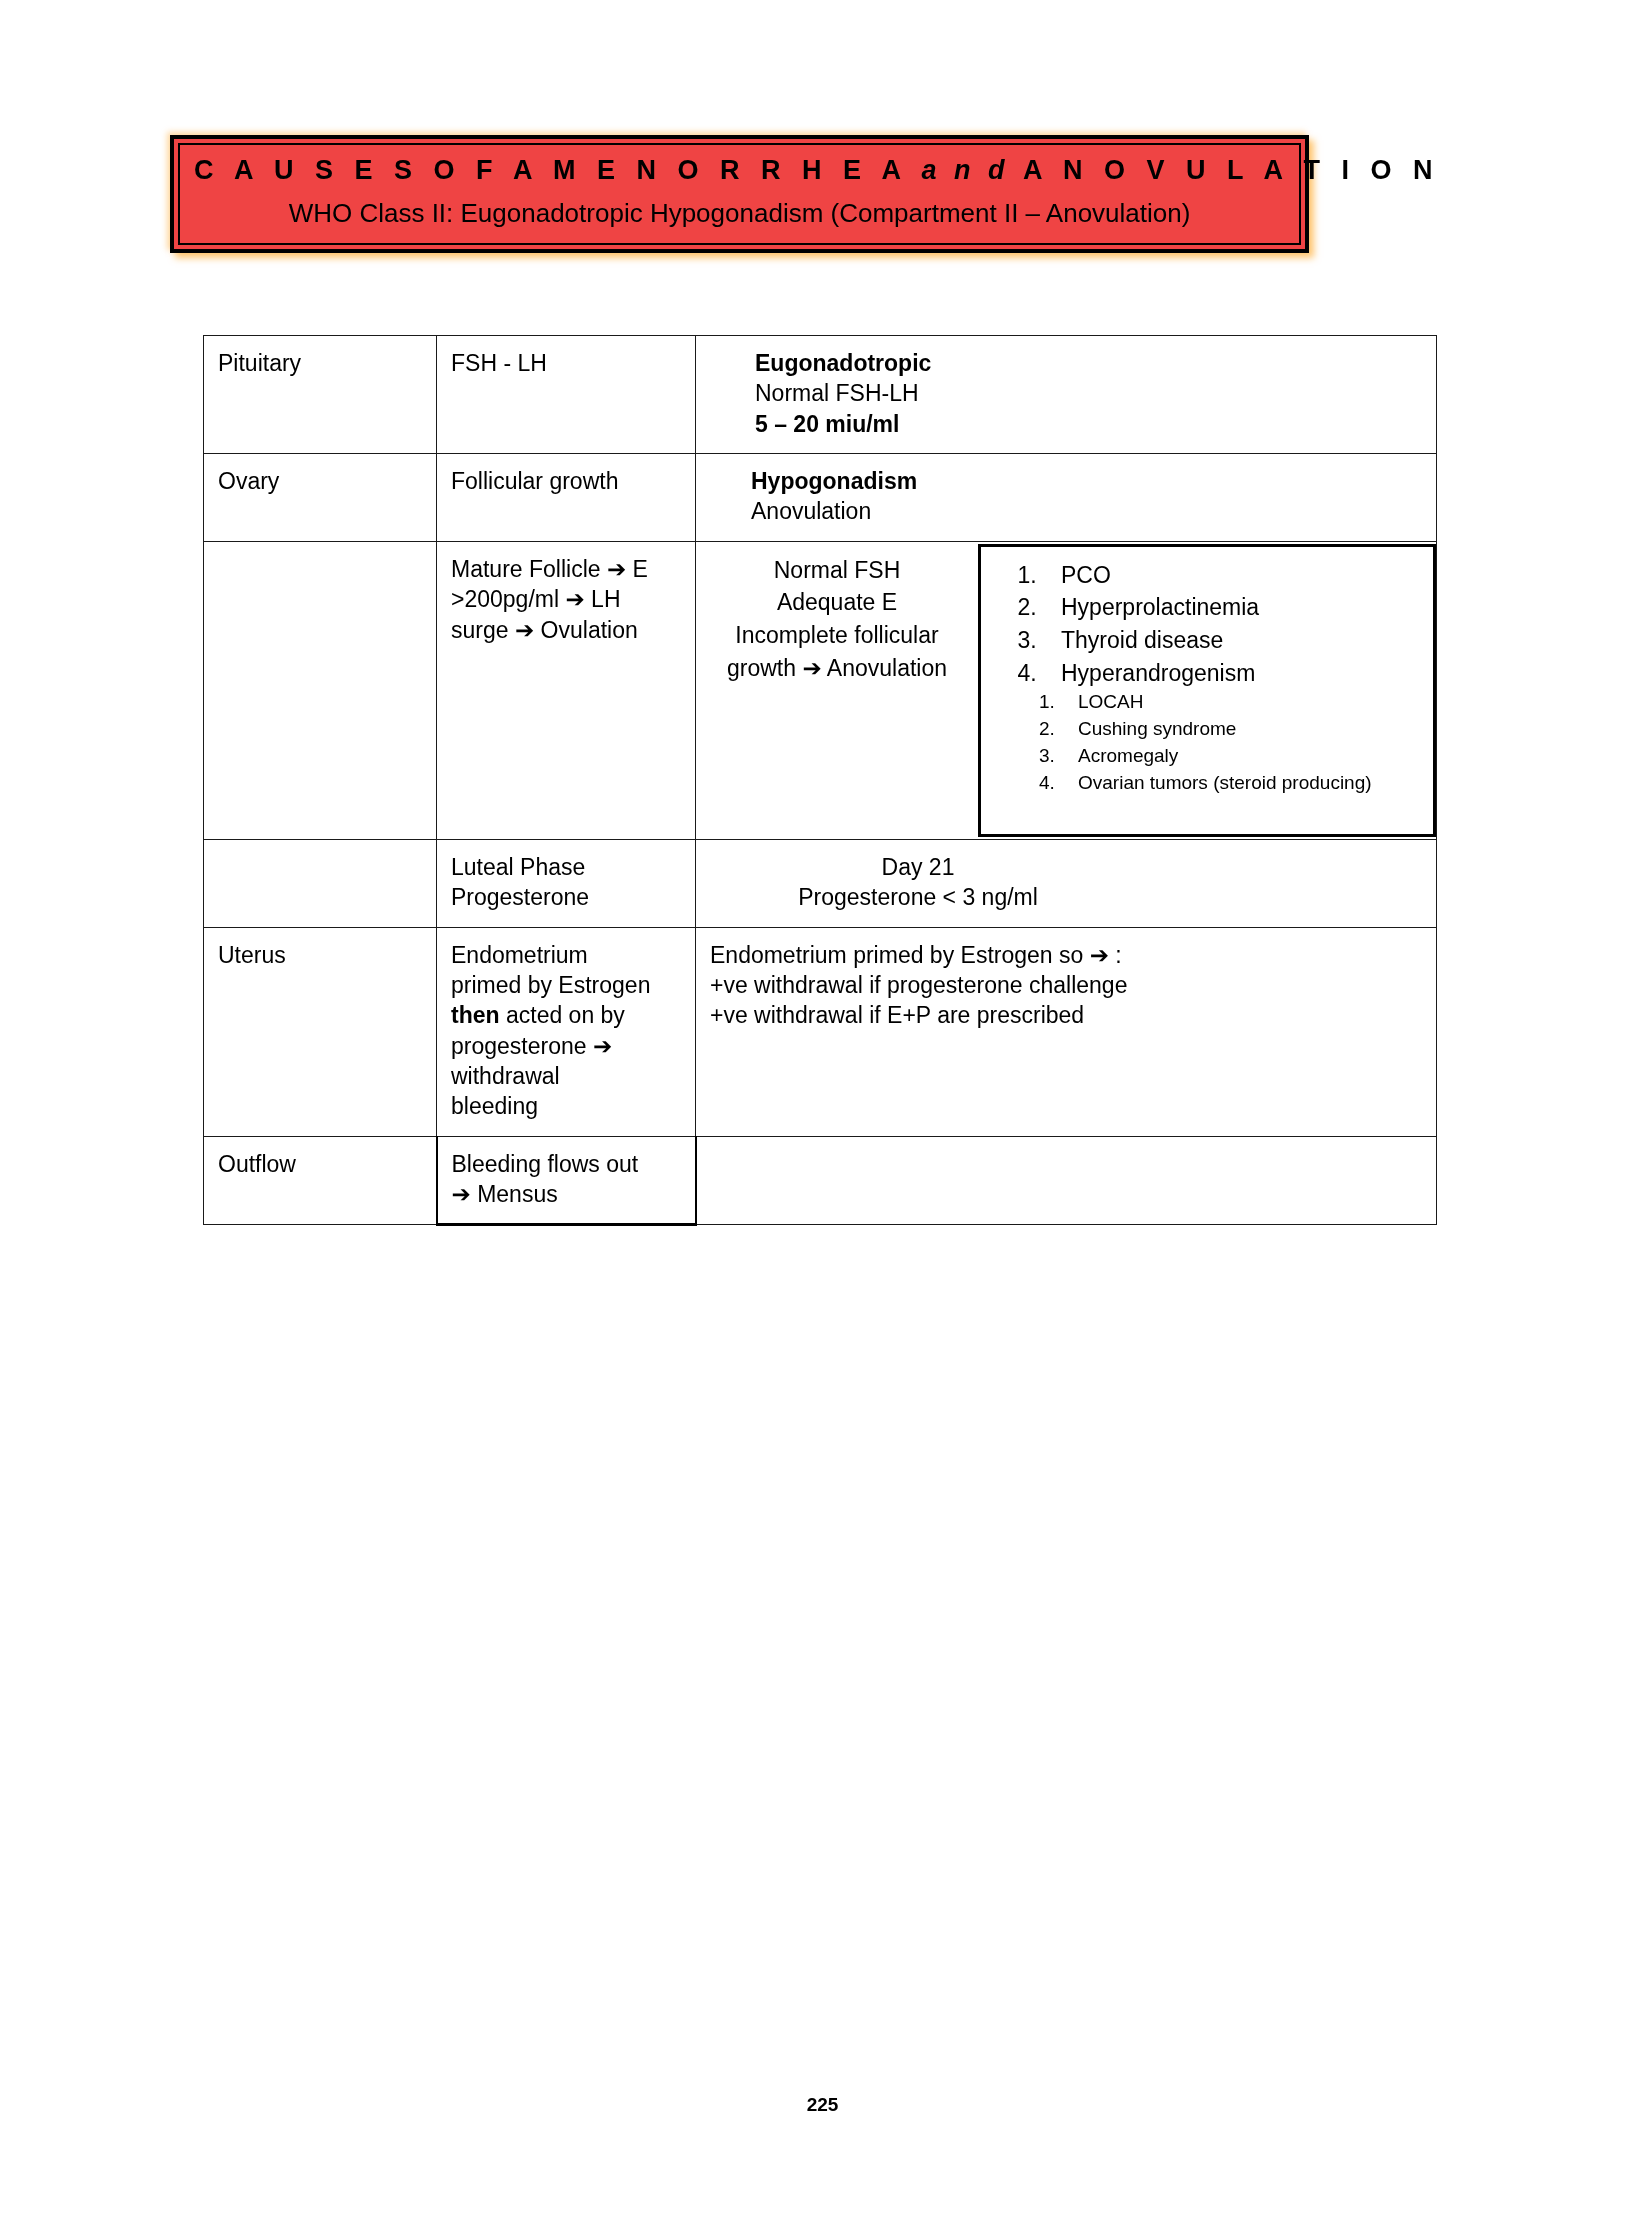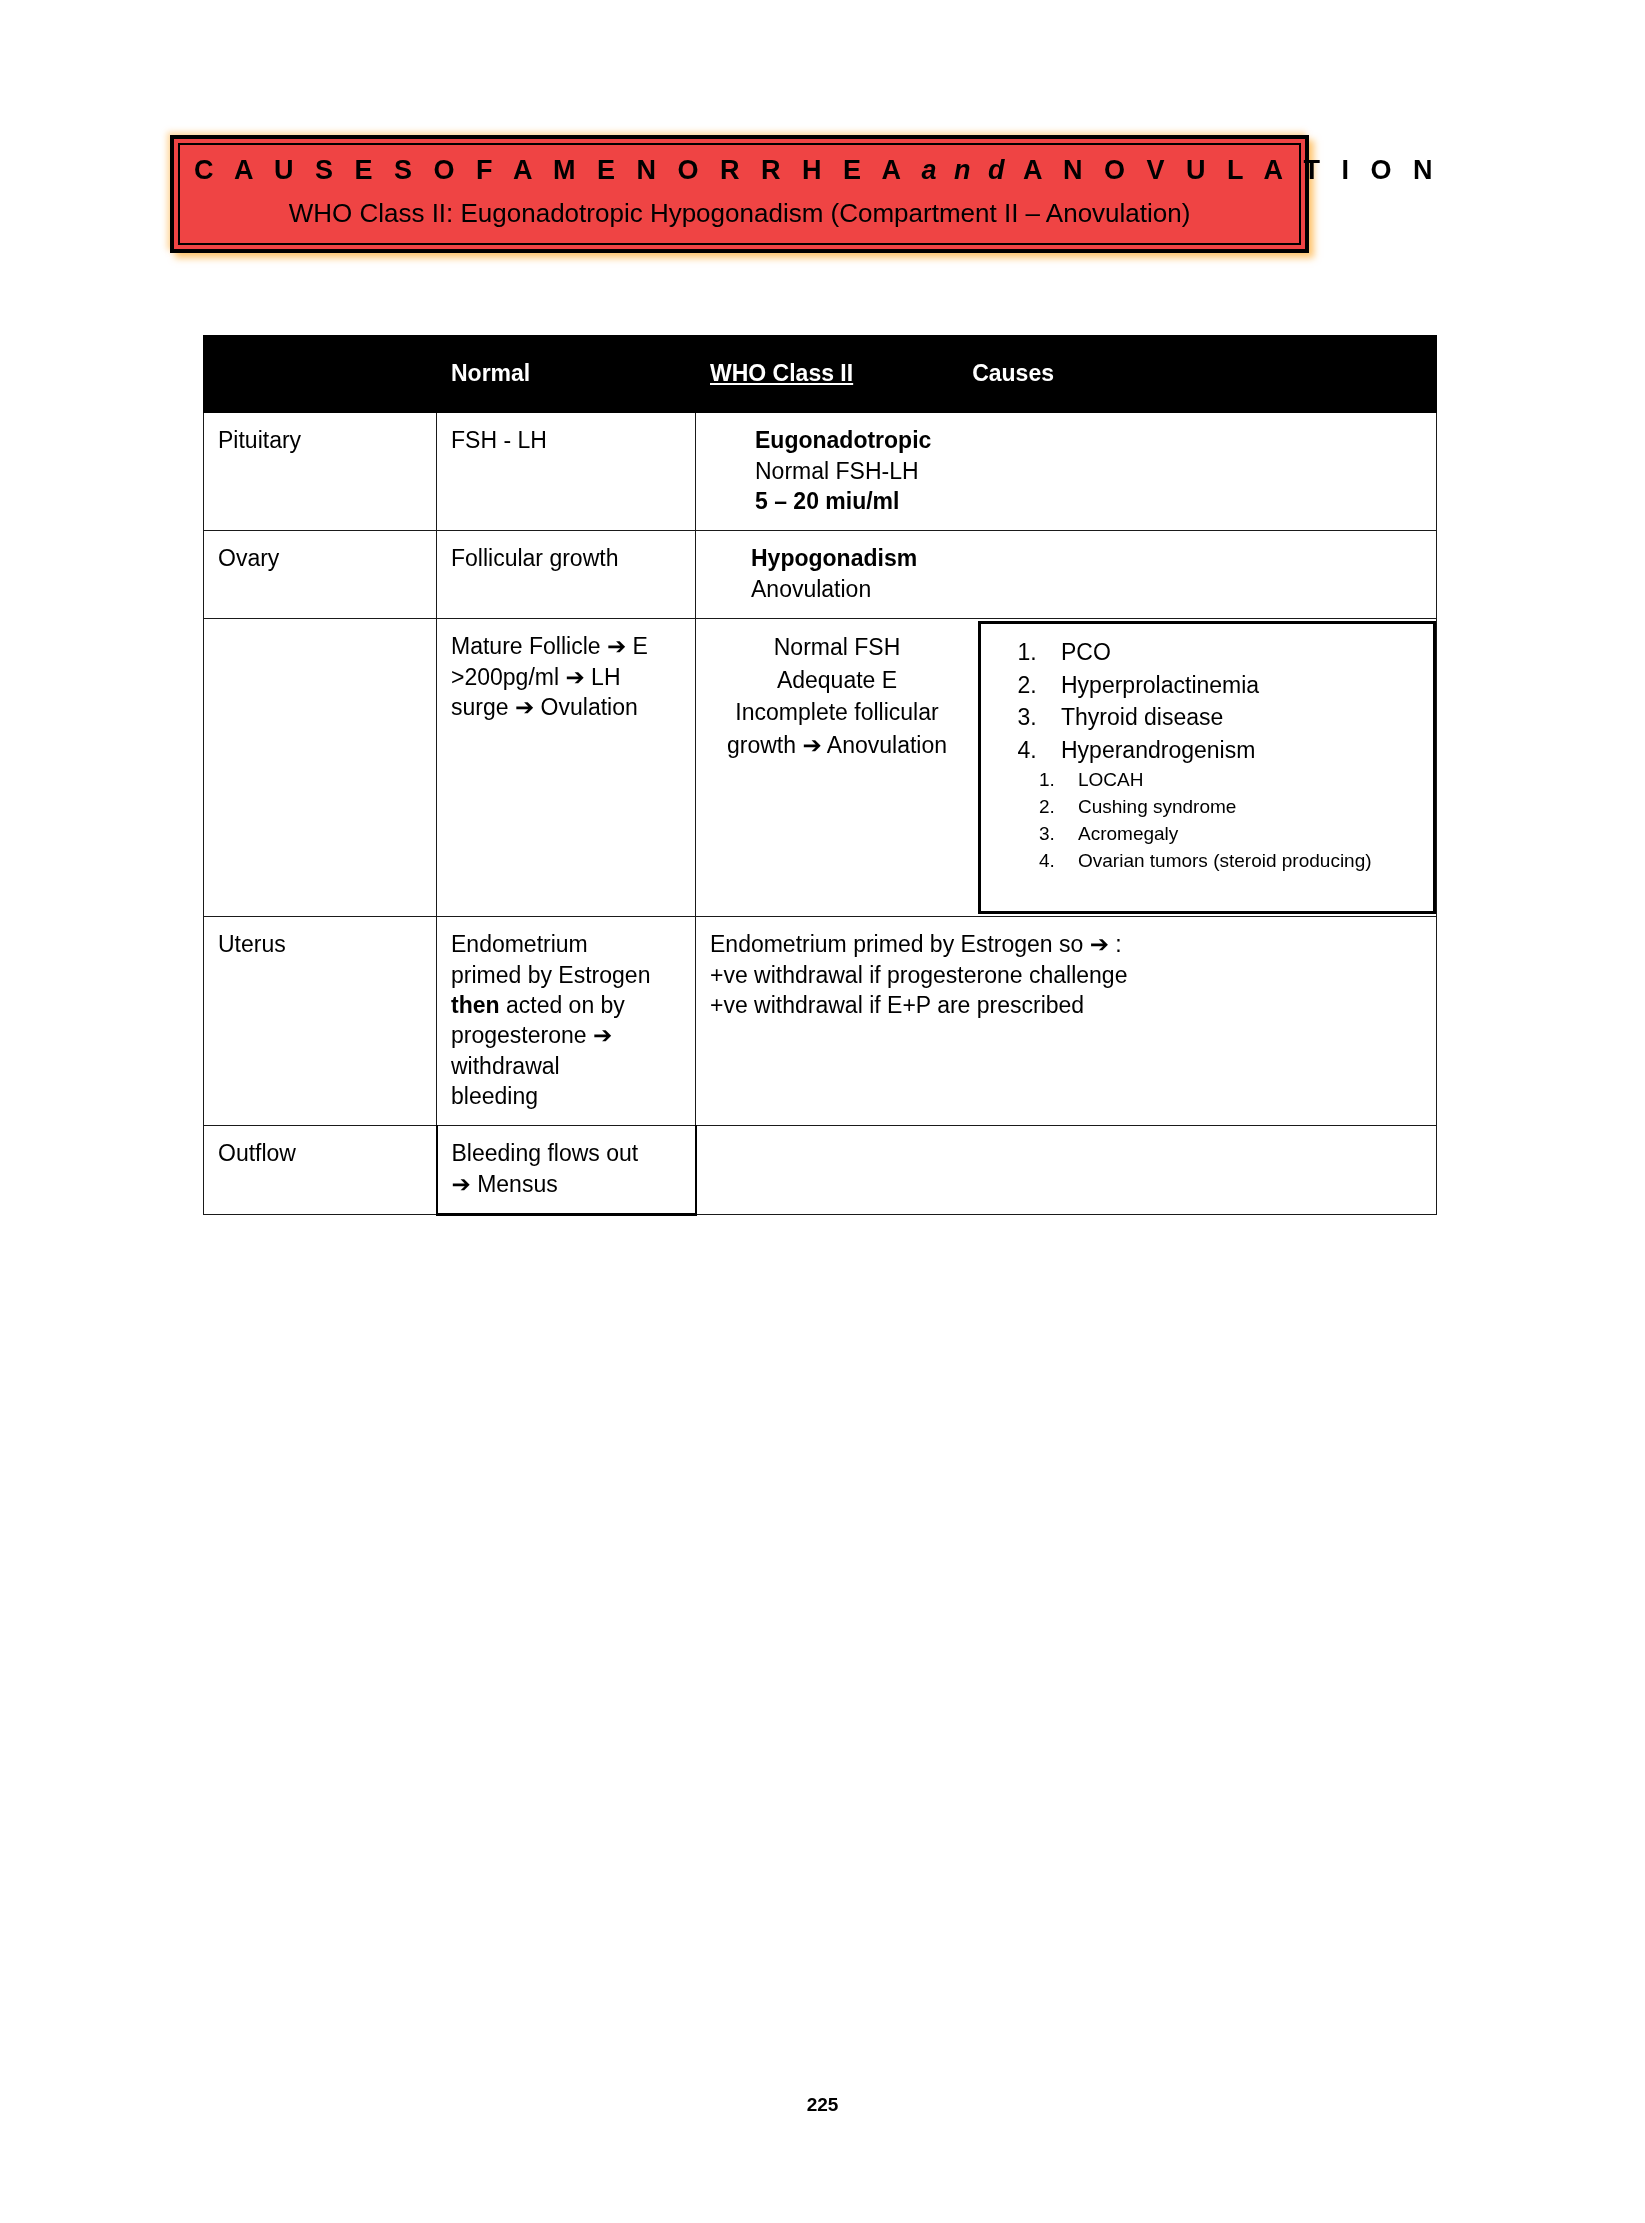--- a/index.html
+++ b/index.html
@@ -161,27 +161,20 @@
     </div>
   </div>
 
   <table class="tbl">
     <colgroup>
       <col class="col1">
         <col class="col2">
         <col class="col3">
     </colgroup>
     <tbody>
-      <tr class="header-row">
-        <td></td>
-        <td>Normal</td>
-        <td>
-          <span class="u">WHO Class II</span><span class="hdr-causes">Causes</span>
-        </td>
-      </tr>
 
 
       <tr>
         <td>Pituitary</td>
         <td>FSH - LH</td>
         <td style="padding-left:59px;">
           <div class="b">Eugonadotropic</div>
           <div>Normal FSH-LH</div>
           <div class="b">5 – 20 miu/ml</div>
         </td>
@@ -223,20 +216,31 @@
                 <li>LOCAH</li>
                 <li>Cushing syndrome</li>
                 <li>Acromegaly</li>
                 <li>Ovarian tumors (steroid producing)</li>
               </ol>
             </div>
           </div>
         </td>
       </tr>
 
+      <tr>
+        <td>&nbsp;</td>
+        <td>
+          <div>Luteal Phase</div>
+          <div>Progesterone</div>
+        </td>
+        <td>
+          <div class="center" style="padding-left:0;width:416px;">Day 21</div>
+          <div class="center" style="padding-left:0;width:416px;">Progesterone &lt; 3 ng/ml</div>
+        </td>
+      </tr>
 
       <tr>
         <td>Uterus</td>
         <td>
           <div>Endometrium</div>
           <div>primed by Estrogen</div>
           <div><span class="b">then</span><span> acted on by</span></div>
           <div>progesterone ➔</div>
           <div>withdrawal</div>
           <div>bleeding</div>

